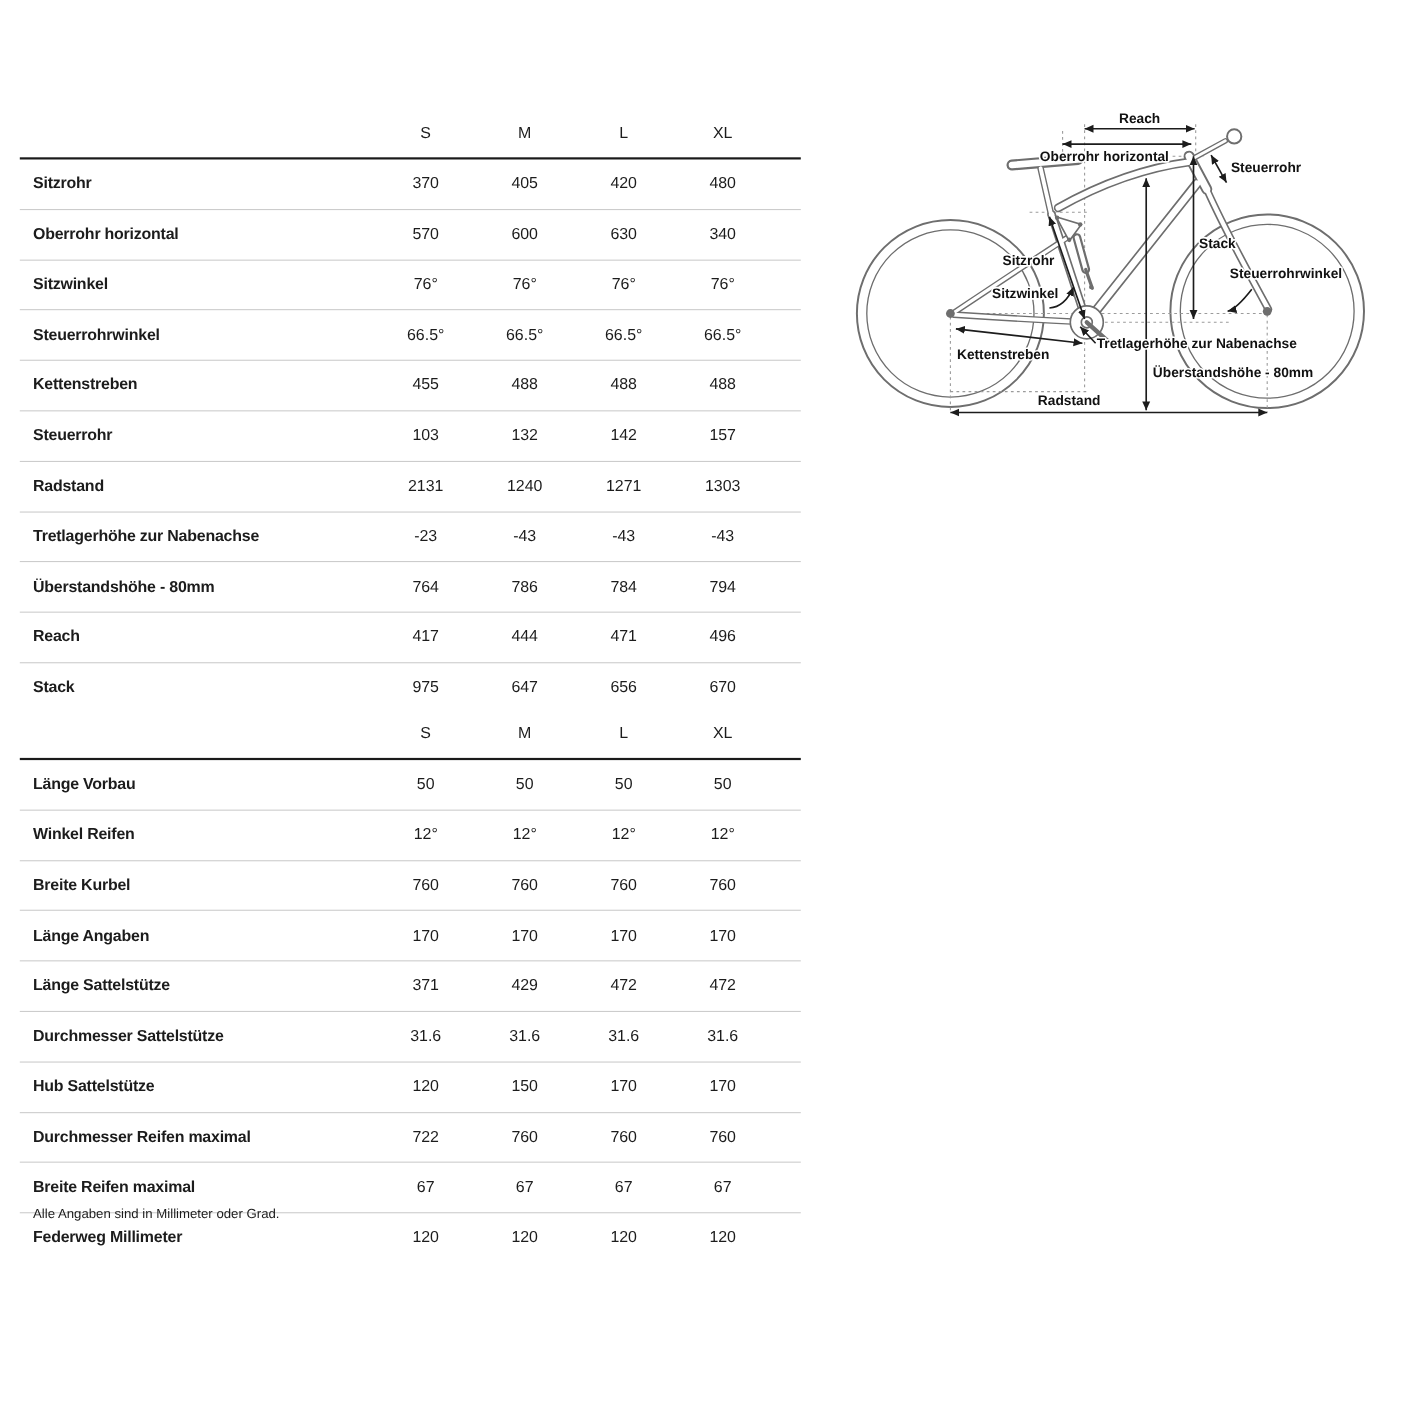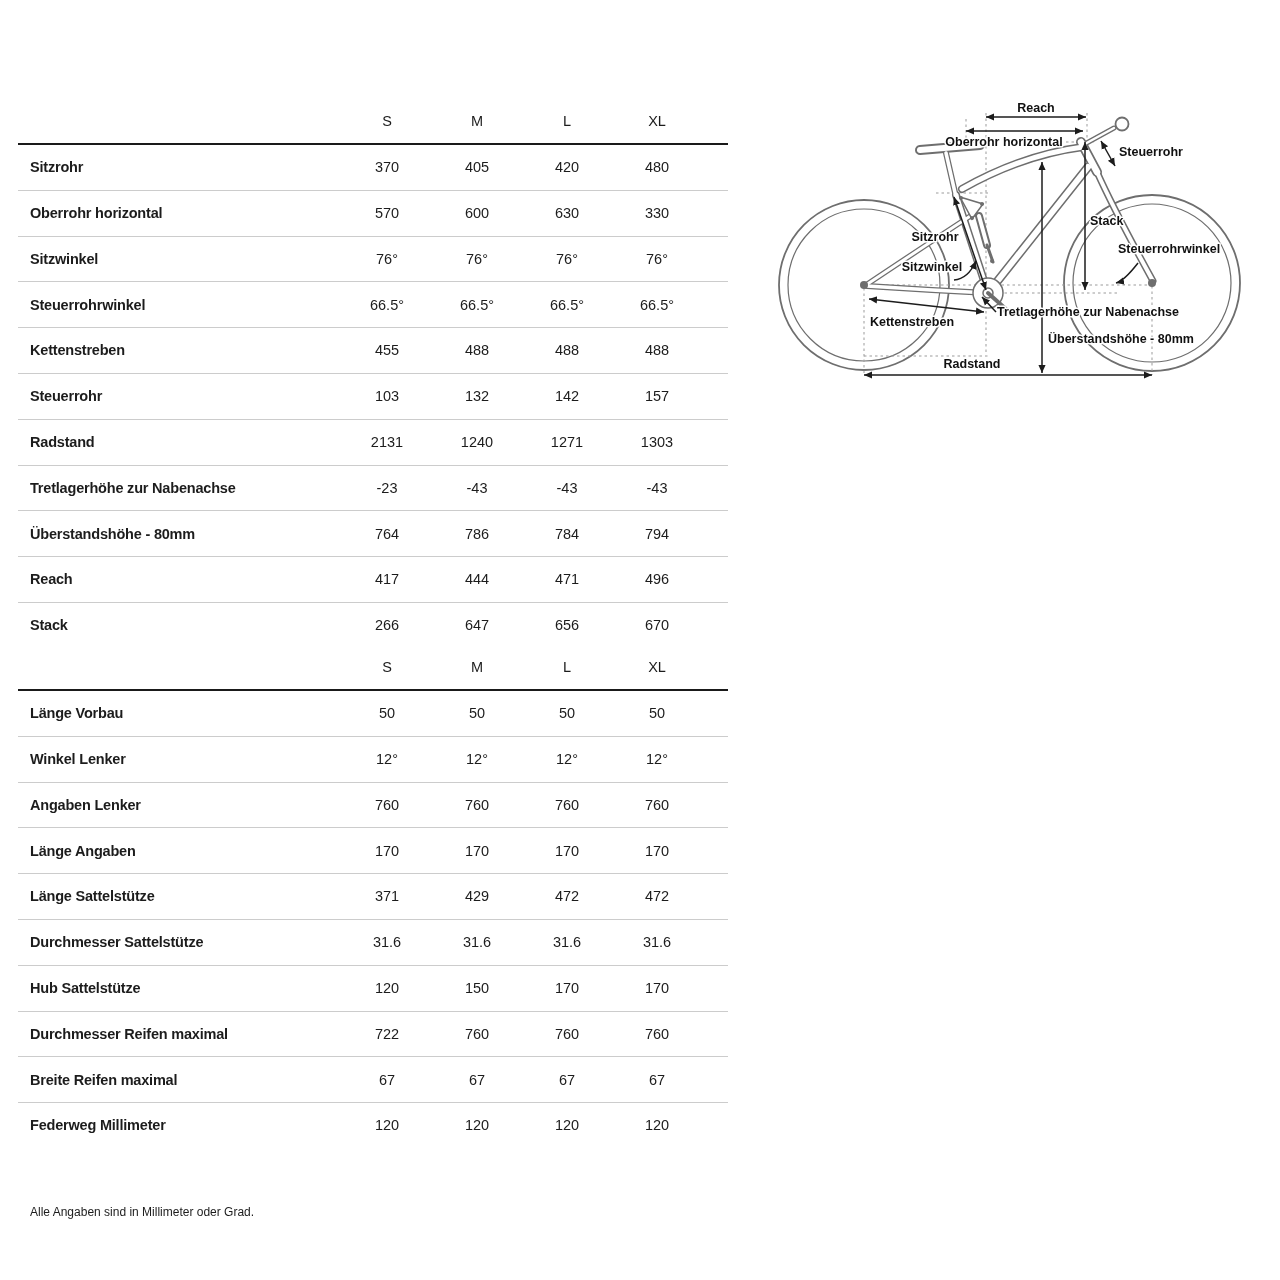--- a/index.html
+++ b/index.html
@@ -12,21 +12,21 @@
   #table2{top:646px;}
   .row{display:grid;grid-template-columns:324px 90px 90px 90px 90px;align-items:center;}
   .row.header{height:43px;border-bottom:2px solid #1a1a1a;}
   .tbody .row{height:44.8px;border-top:1px solid #cccccc;}
   .tbody .row:first-child{border-top:none;}
   .cell{font-size:14.5px;line-height:1;}
   .cell.label{font-weight:700;padding-left:12px;letter-spacing:-0.2px;}
   .cell.val{text-align:center;font-weight:400;}
   .row.header .cell.val{font-weight:400;}
 
-  .footnote{position:absolute;left:30px;top:1205px;font-size:12px;color:#1c1c1c;}
+  .footnote{position:absolute;left:30px;top:1096px;font-size:12px;color:#1c1c1c;}
 
   
   .diagram{position:absolute;left:770px;top:85px;}
   .bike{stroke:#6e6e6e;fill:none;}
   .tube-in path, .tube-in line{stroke:#ffffff;}
   .ref{stroke:#9b9b9b;stroke-width:1;stroke-dasharray:2.5 3;fill:none;}
   .meas{stroke:#1c1c1c;stroke-width:1.5;fill:none;
         marker-start:url(#mA);marker-end:url(#mA);}
   .meas1{stroke:#1c1c1c;stroke-width:1.5;fill:none;marker-end:url(#mA);}
   .dlabel{font-family:"Liberation Sans",sans-serif;font-size:12.5px;font-weight:600;fill:#111;
@@ -52,21 +52,21 @@
           <div class="cell val">370</div>
           <div class="cell val">405</div>
           <div class="cell val">420</div>
           <div class="cell val">480</div>
         </div>
         <div class="row">
           <div class="cell label">Oberrohr horizontal</div>
           <div class="cell val">570</div>
           <div class="cell val">600</div>
           <div class="cell val">630</div>
-          <div class="cell val">330</div>
+          <div class="cell val">340</div>
         </div>
         <div class="row">
           <div class="cell label">Sitzwinkel</div>
           <div class="cell val">76°</div>
           <div class="cell val">76°</div>
           <div class="cell val">76°</div>
           <div class="cell val">76°</div>
         </div>
         <div class="row">
           <div class="cell label">Steuerrohrwinkel</div>
@@ -112,21 +112,21 @@
         </div>
         <div class="row">
           <div class="cell label">Reach</div>
           <div class="cell val">417</div>
           <div class="cell val">444</div>
           <div class="cell val">471</div>
           <div class="cell val">496</div>
         </div>
         <div class="row">
           <div class="cell label">Stack</div>
-          <div class="cell val">266</div>
+          <div class="cell val">975</div>
           <div class="cell val">647</div>
           <div class="cell val">656</div>
           <div class="cell val">670</div>
         </div>
       </div>
     </section>
 
   <section class="geo-table" id="table2">
       <div class="row header">
         <div class="cell label"></div>
@@ -137,28 +137,28 @@
       </div>
       <div class="tbody">
         <div class="row">
           <div class="cell label">Länge Vorbau</div>
           <div class="cell val">50</div>
           <div class="cell val">50</div>
           <div class="cell val">50</div>
           <div class="cell val">50</div>
         </div>
         <div class="row">
-          <div class="cell label">Winkel Lenker</div>
+          <div class="cell label">Winkel Reifen</div>
           <div class="cell val">12°</div>
           <div class="cell val">12°</div>
           <div class="cell val">12°</div>
           <div class="cell val">12°</div>
         </div>
         <div class="row">
-          <div class="cell label">Angaben Lenker</div>
+          <div class="cell label">Breite Kurbel</div>
           <div class="cell val">760</div>
           <div class="cell val">760</div>
           <div class="cell val">760</div>
           <div class="cell val">760</div>
         </div>
         <div class="row">
           <div class="cell label">Länge Angaben</div>
           <div class="cell val">170</div>
           <div class="cell val">170</div>
           <div class="cell val">170</div>

